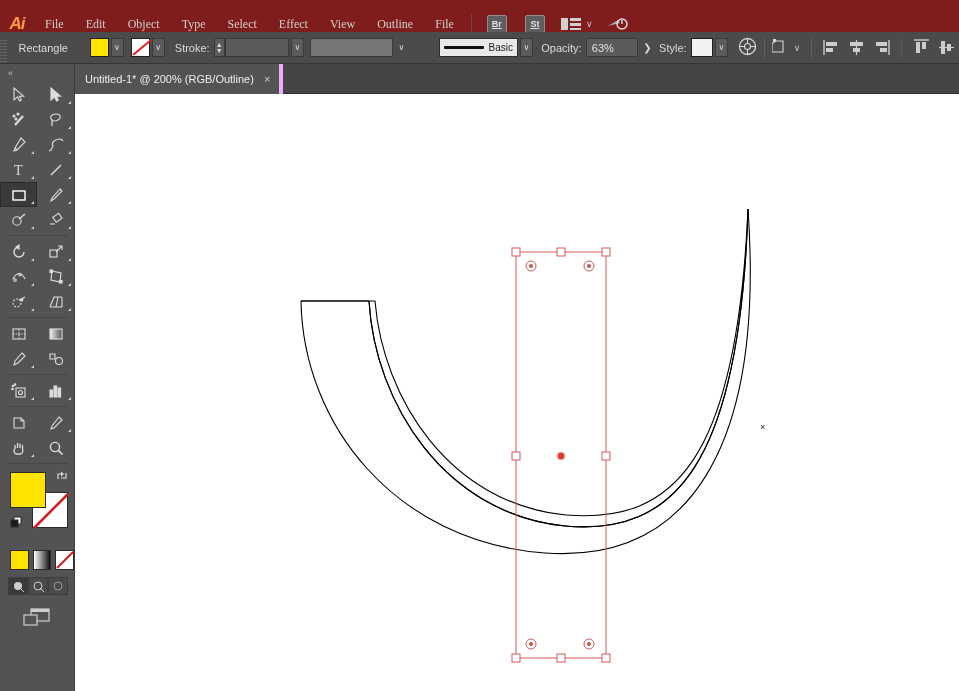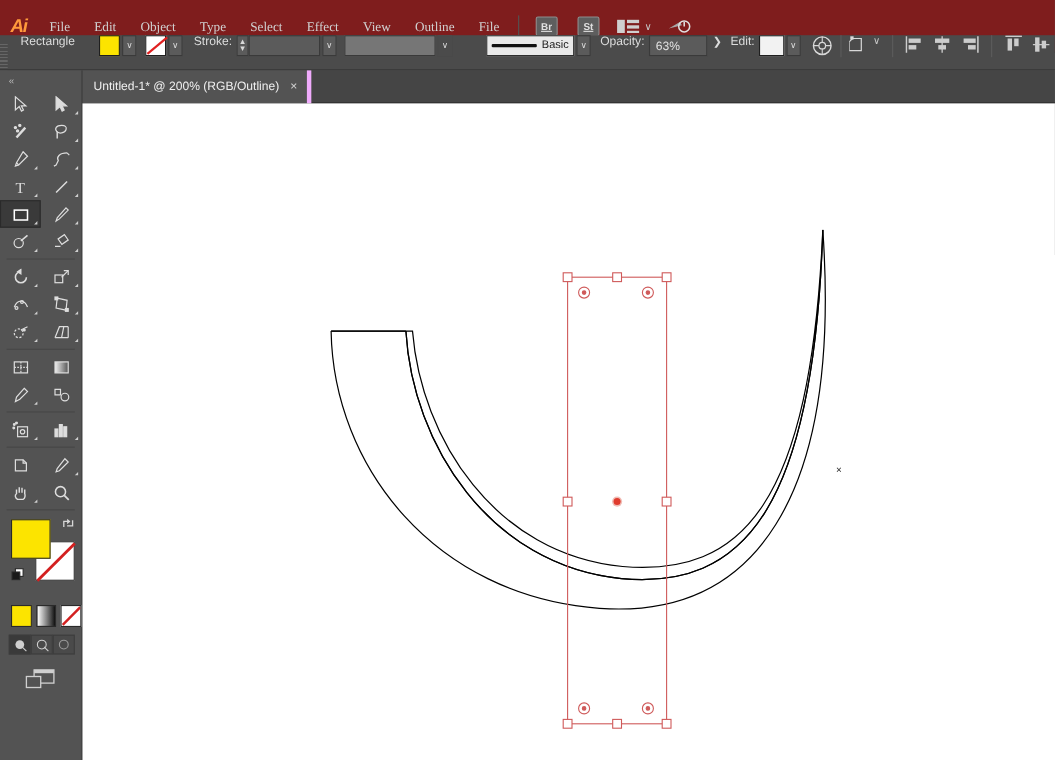--- a/index.html
+++ b/index.html
@@ -36,21 +36,21 @@
     cursor:default;
     text-decoration:underline;
   }
   .ws-icon { width:22px; height:16px; margin-left:6px; display:flex; align-items:center; }
   .chev { font-size:9px; color:#c8c8c8; margin-left:4px; margin-right:4px; cursor:default; }
   .search-icon { margin-left:10px; width:24px; height:20px; display:flex; align-items:center;}
 
   
   .controlbar {
     position:absolute; left:0; top:32px; width:959px; height:32px;
-    background:#4b4b4b; display:flex; align-items:flex-start;
+    background:#4b4b4b; display:flex; align-items:center;
     border-bottom:1px solid #363636;
   }
   .cb-grip { width:8px; height:32px;
     background:repeating-linear-gradient(to bottom,#6d6d6d 0 1px,transparent 1px 3px);
     background-size:100% 100%; background-position:0 8px; background-repeat:no-repeat;
     opacity:.8;}
   .cb-label { font-size:11px; color:#dcdcdc; white-space:nowrap; }
   .cb-sep { width:1px; height:20px; background:#5c5c5c; margin:0 7px; }
   .swatch-box {
     width:22px; height:19px; border:1px solid #1f1f1f; background:#fff;
@@ -220,21 +220,21 @@
     <div class="drop-btn">∨</div>
 
     <div style="width:10px"></div>
     <div class="cb-label">Opacity:</div>
     <div style="width:5px"></div>
     <div class="field" style="width:60px">63%</div>
     <div style="width:6px"></div>
     <div class="cb-label" style="font-size:10px">❯</div>
 
     <div style="width:9px"></div>
-    <div class="cb-label">Edit:</div>
+    <div class="cb-label">Style:</div>
     <div style="width:5px"></div>
     <div class="swatch-box" style="width:26px;background:#f2f2f2"></div>
     <div class="drop-btn">∨</div>
 
     <div style="width:12px"></div>
     <div>
       <svg width="19" height="19" viewBox="0 0 19 19">
         <circle cx="9.5" cy="9.5" r="8" fill="none" stroke="#d8d8d8" stroke-width="1.3"></circle>
         <circle cx="9.5" cy="9.5" r="3" fill="none" stroke="#d8d8d8" stroke-width="1.1"></circle>
         <line x1="9.5" y1="1.5" x2="9.5" y2="6.5" stroke="#d8d8d8" stroke-width="1"></line>

